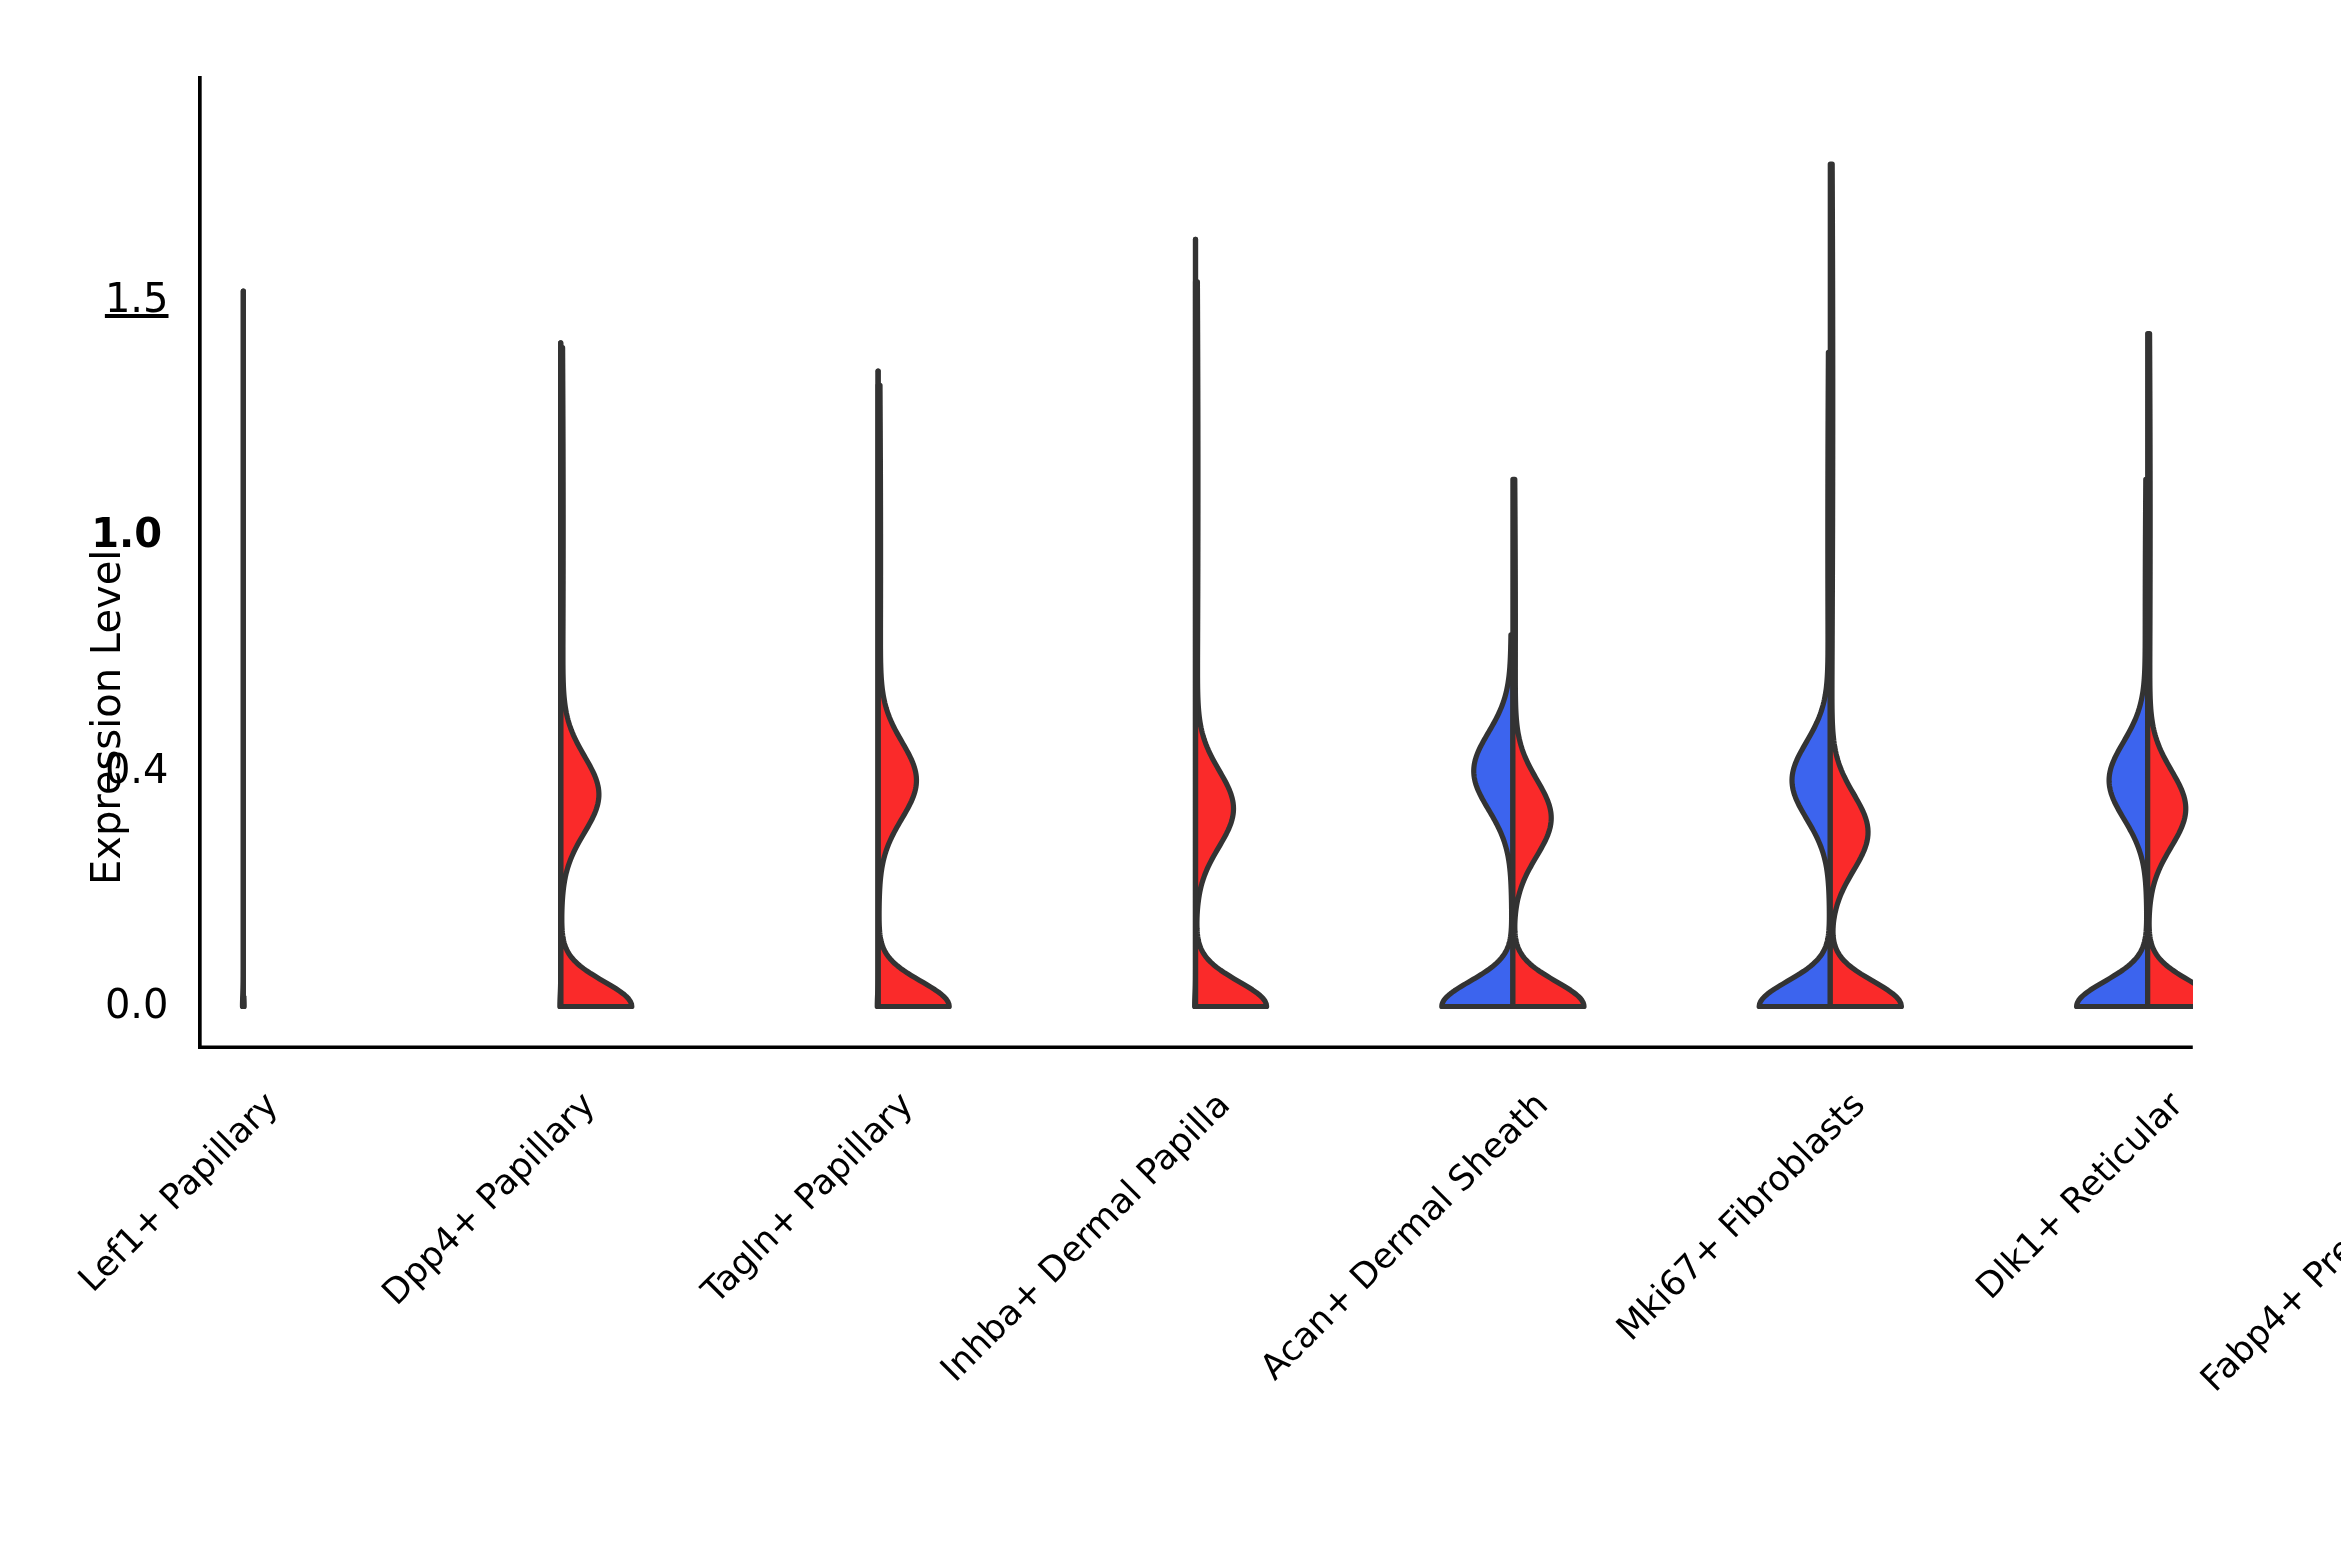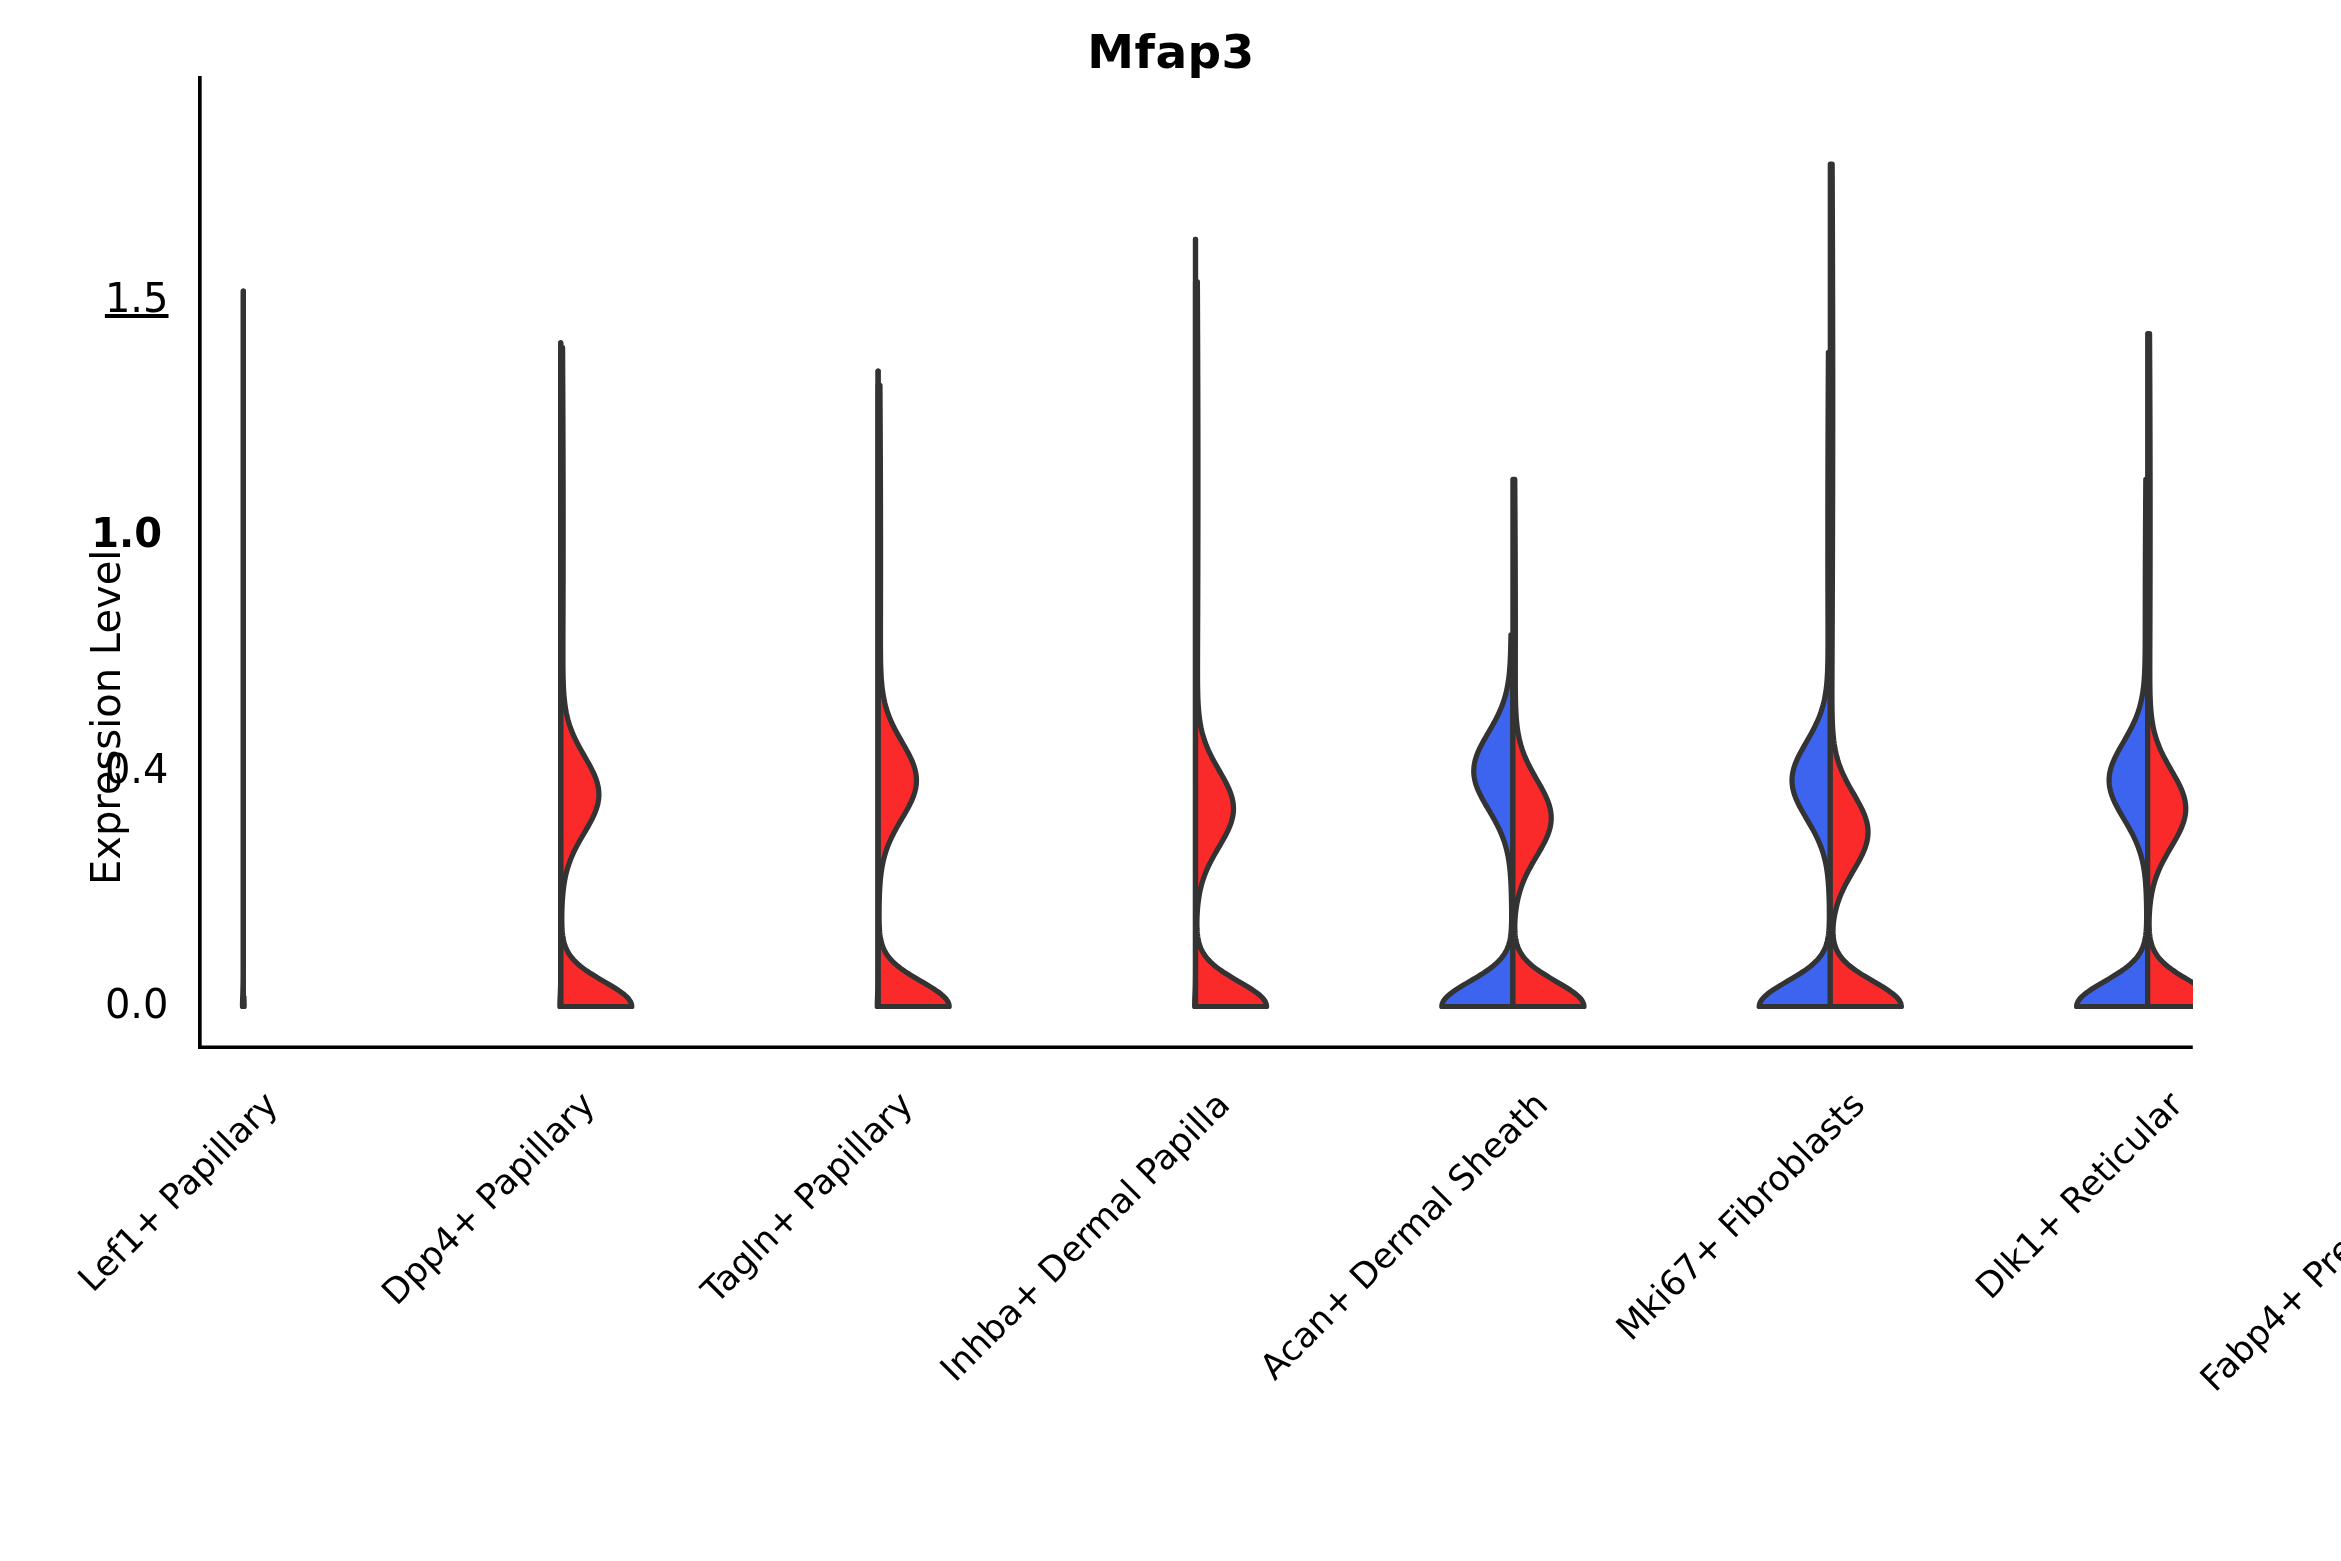--- a/index.html
+++ b/index.html
@@ -21,21 +21,20 @@
   .xtick-label{
     position:absolute;font-size:35px;color:#000;white-space:nowrap;
     transform-origin:right top;transform:rotate(-45deg);text-align:right;
   }
 </style>
 </head>
 <body>
 
 <div id="root">
 
-  <div id="title">Mfap3</div>
 
   <div id="ylabel">Expression Level</div>
 
   <div id="ylabels">
       <div class="ytick-label" style="left: 29.5px; top: 981px; text-align: right;">0.0</div>
       <div class="ytick-label" style="left: 29.5px; top: 746px;">0.4</div>
       <div class="ytick-label" style="left: 23px; top: 510px; font-weight: bold;">1.0</div>
       <div class="ytick-label" style="left: 29.5px; top: 275px; text-decoration: underline;">1.5</div>
     </div>
   <div id="xlabels">

